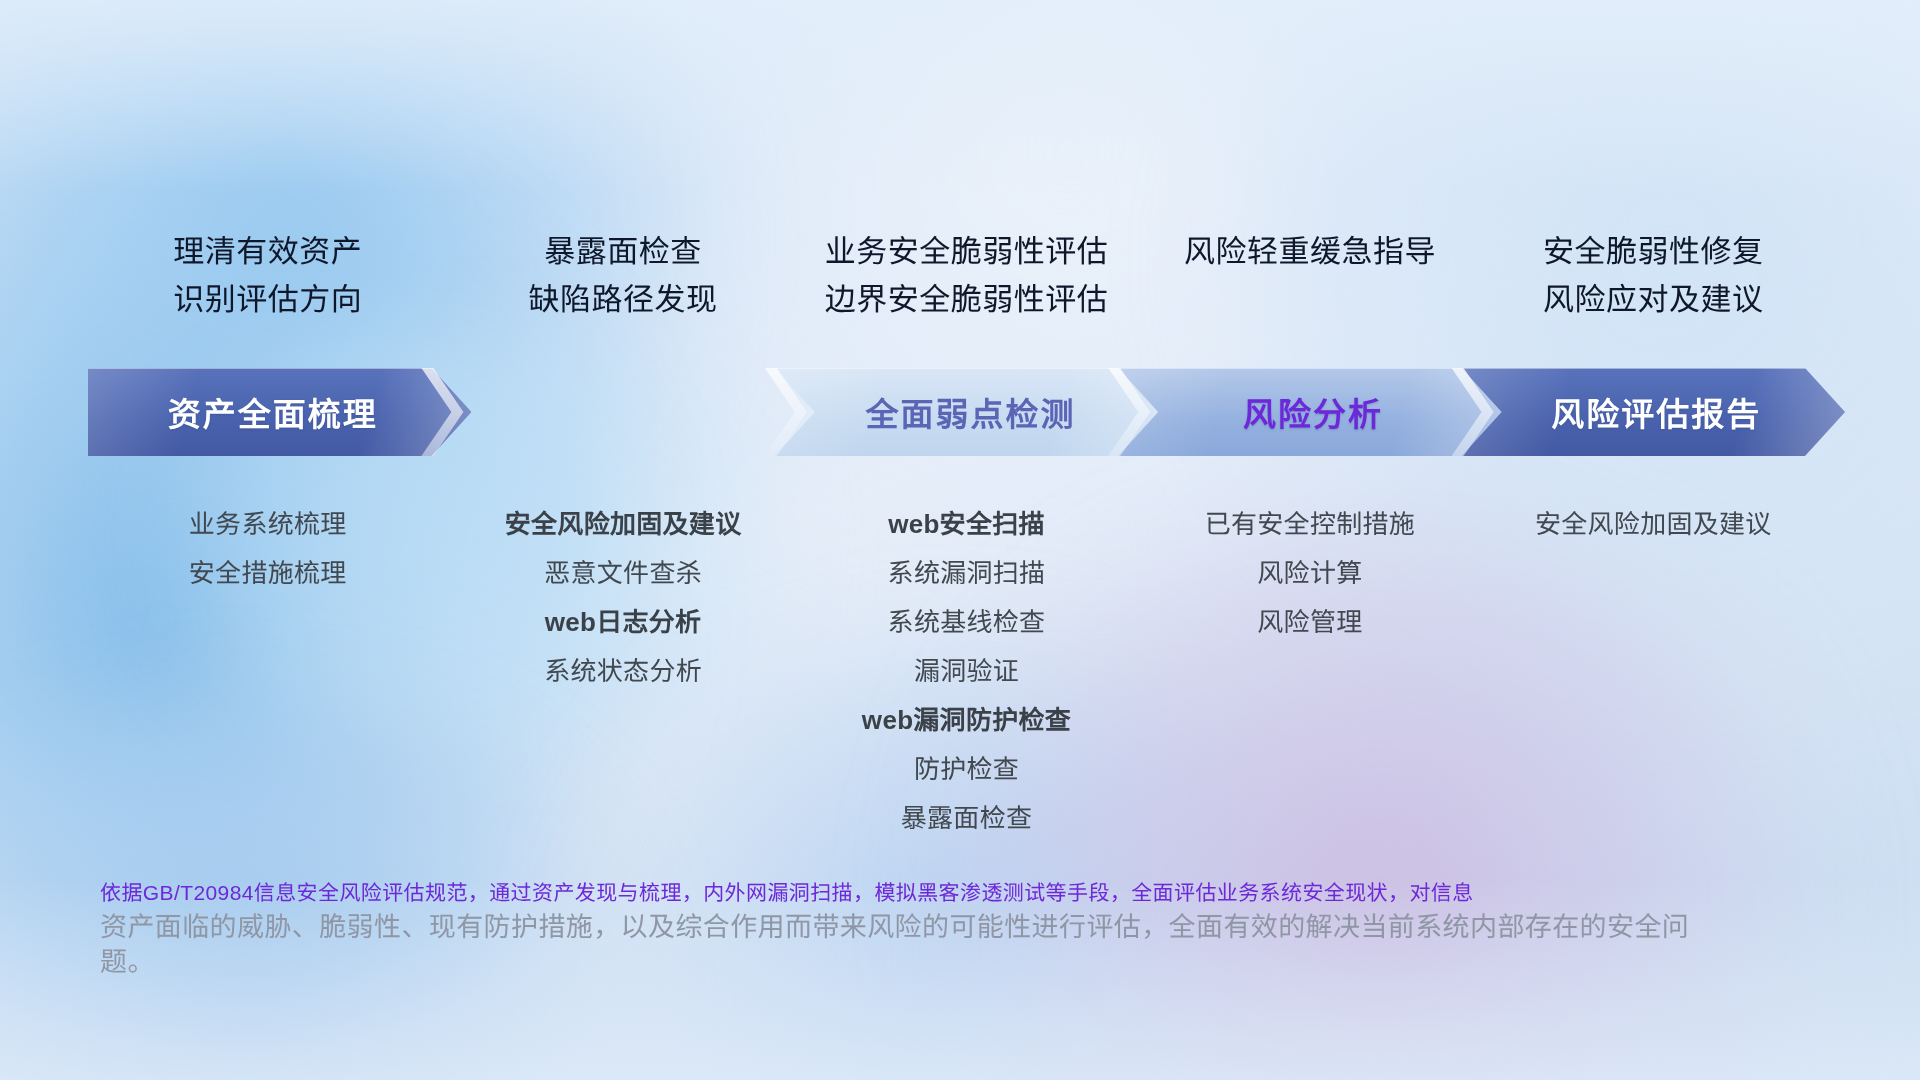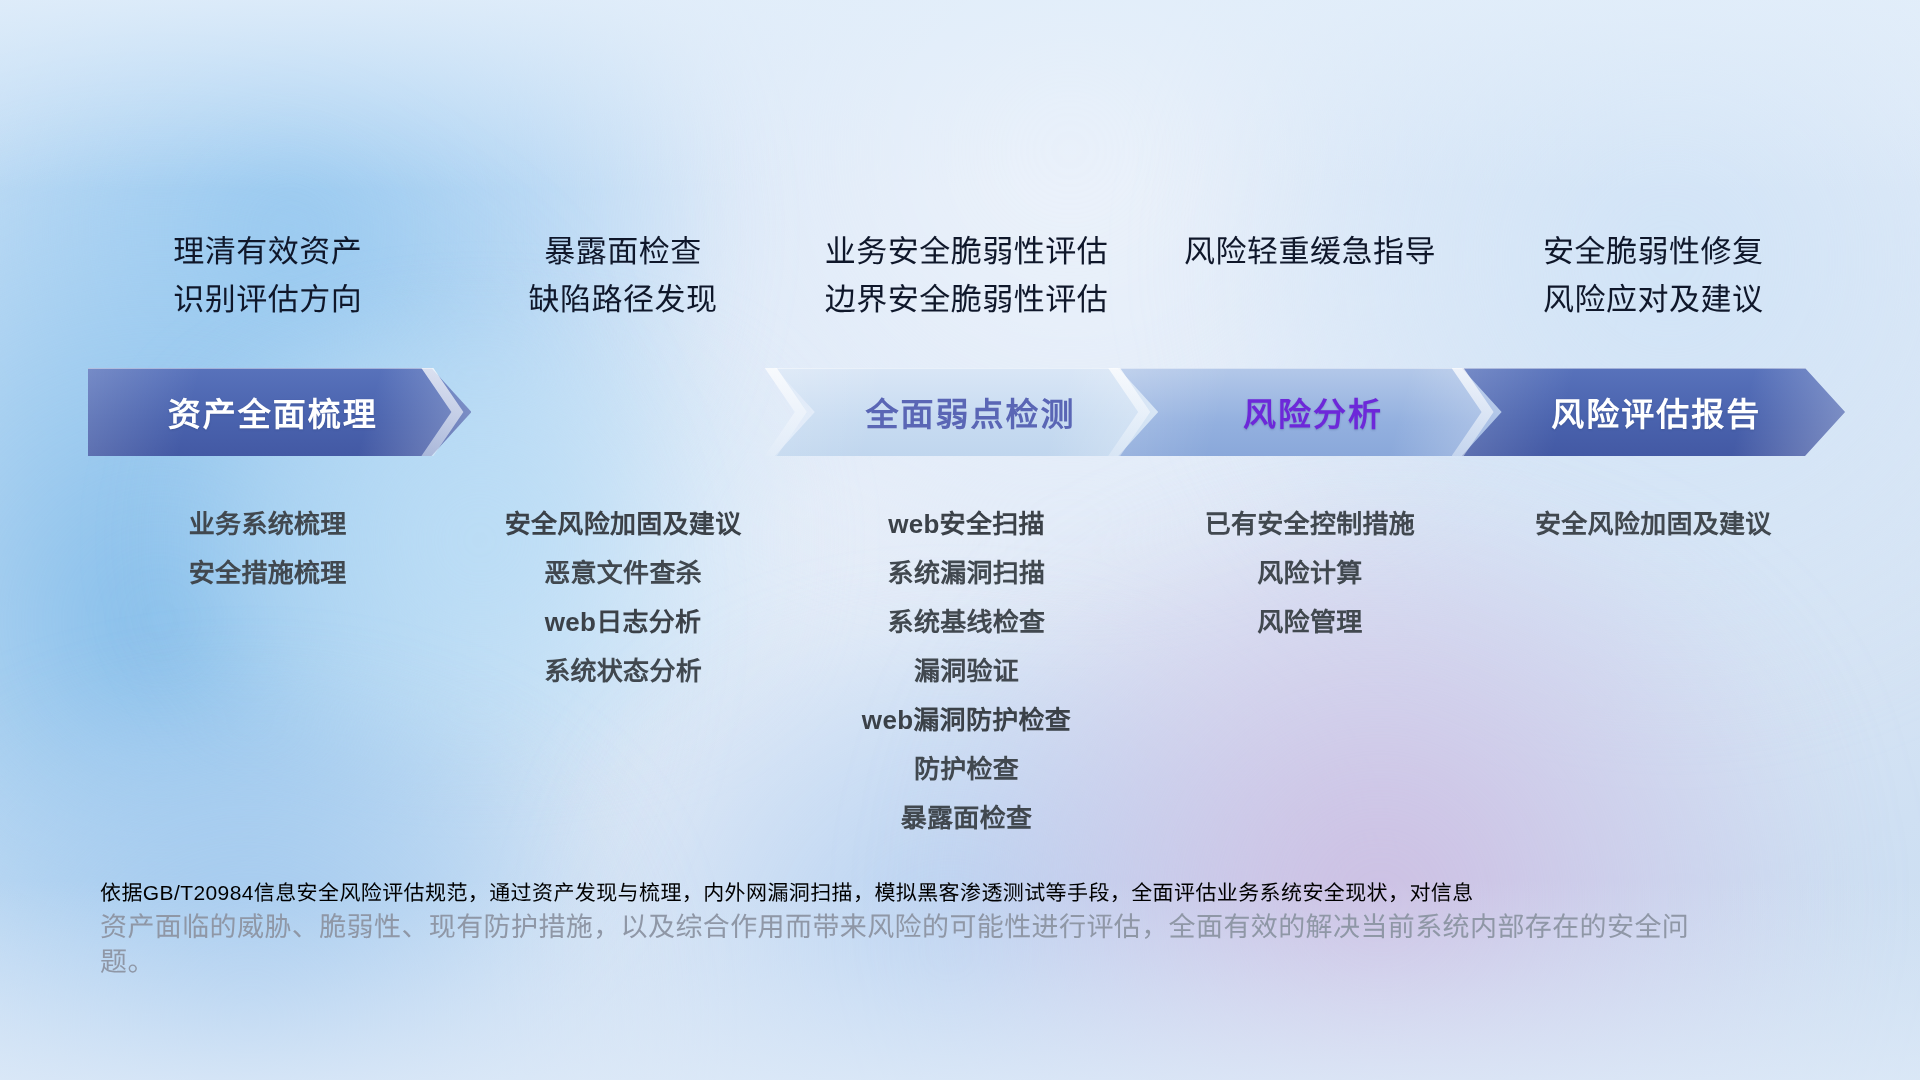--- a/index.html
+++ b/index.html
@@ -54,21 +54,21 @@
   .bot-row{position:absolute;left:0;top:500px;width:1920px;}
 
   .col-top,.col-bot{position:absolute;text-align:center;}
 
   .t-line{
     font-size:31px;color:#0f172a;letter-spacing:.5px;line-height:48px;
     white-space:nowrap;font-weight:400;
   }
   .b-line{
     font-size:26px;color:#41484f;letter-spacing:.3px;line-height:49px;
-    white-space:nowrap;font-weight:700;
+    white-space:nowrap;font-weight:400;
   }
   .b-line.bold{font-weight:700;color:#3b4148;}
 
   
   #band{position:absolute;left:88px;top:368px;width:1757px;height:88px;}
   .chev{
     position:absolute;top:0;height:88px;
     display:flex;align-items:center;justify-content:center;
   }
   .chev .body{position:absolute;inset:0;}
@@ -169,16 +169,16 @@
         <div class="b-line">已有安全控制措施</div>
         <div class="b-line">风险计算</div>
         <div class="b-line">风险管理</div>
       </div>
       <div class="col-bot" style="left: 1433.3px; width: 440px; top: 0px;">
         <div class="b-line">安全风险加固及建议</div>
       </div>
     </div>
 
   <div id="footer" style="position:absolute;left:100px;top:875px;width:1640px;">
-    <div style="font-size:21px;line-height:35px;color:#000000;letter-spacing:.4px;">依据GB/T20984信息安全风险评估规范，通过资产发现与梳理，内外网漏洞扫描，模拟黑客渗透测试等手段，全面评估业务系统安全现状，对信息</div>
+    <div style="font-size:21px;line-height:35px;color:#6d28d9;letter-spacing:.4px;">依据GB/T20984信息安全风险评估规范，通过资产发现与梳理，内外网漏洞扫描，模拟黑客渗透测试等手段，全面评估业务系统安全现状，对信息</div>
     <div style="font-size:27px;line-height:35px;color:#8f97a6;letter-spacing:.4px;">资产面临的威胁、脆弱性、现有防护措施，以及综合作用而带来风险的可能性进行评估，全面有效的解决当前系统内部存在的安全问题。</div>
   </div>
 </div>
 
 </body></html>

